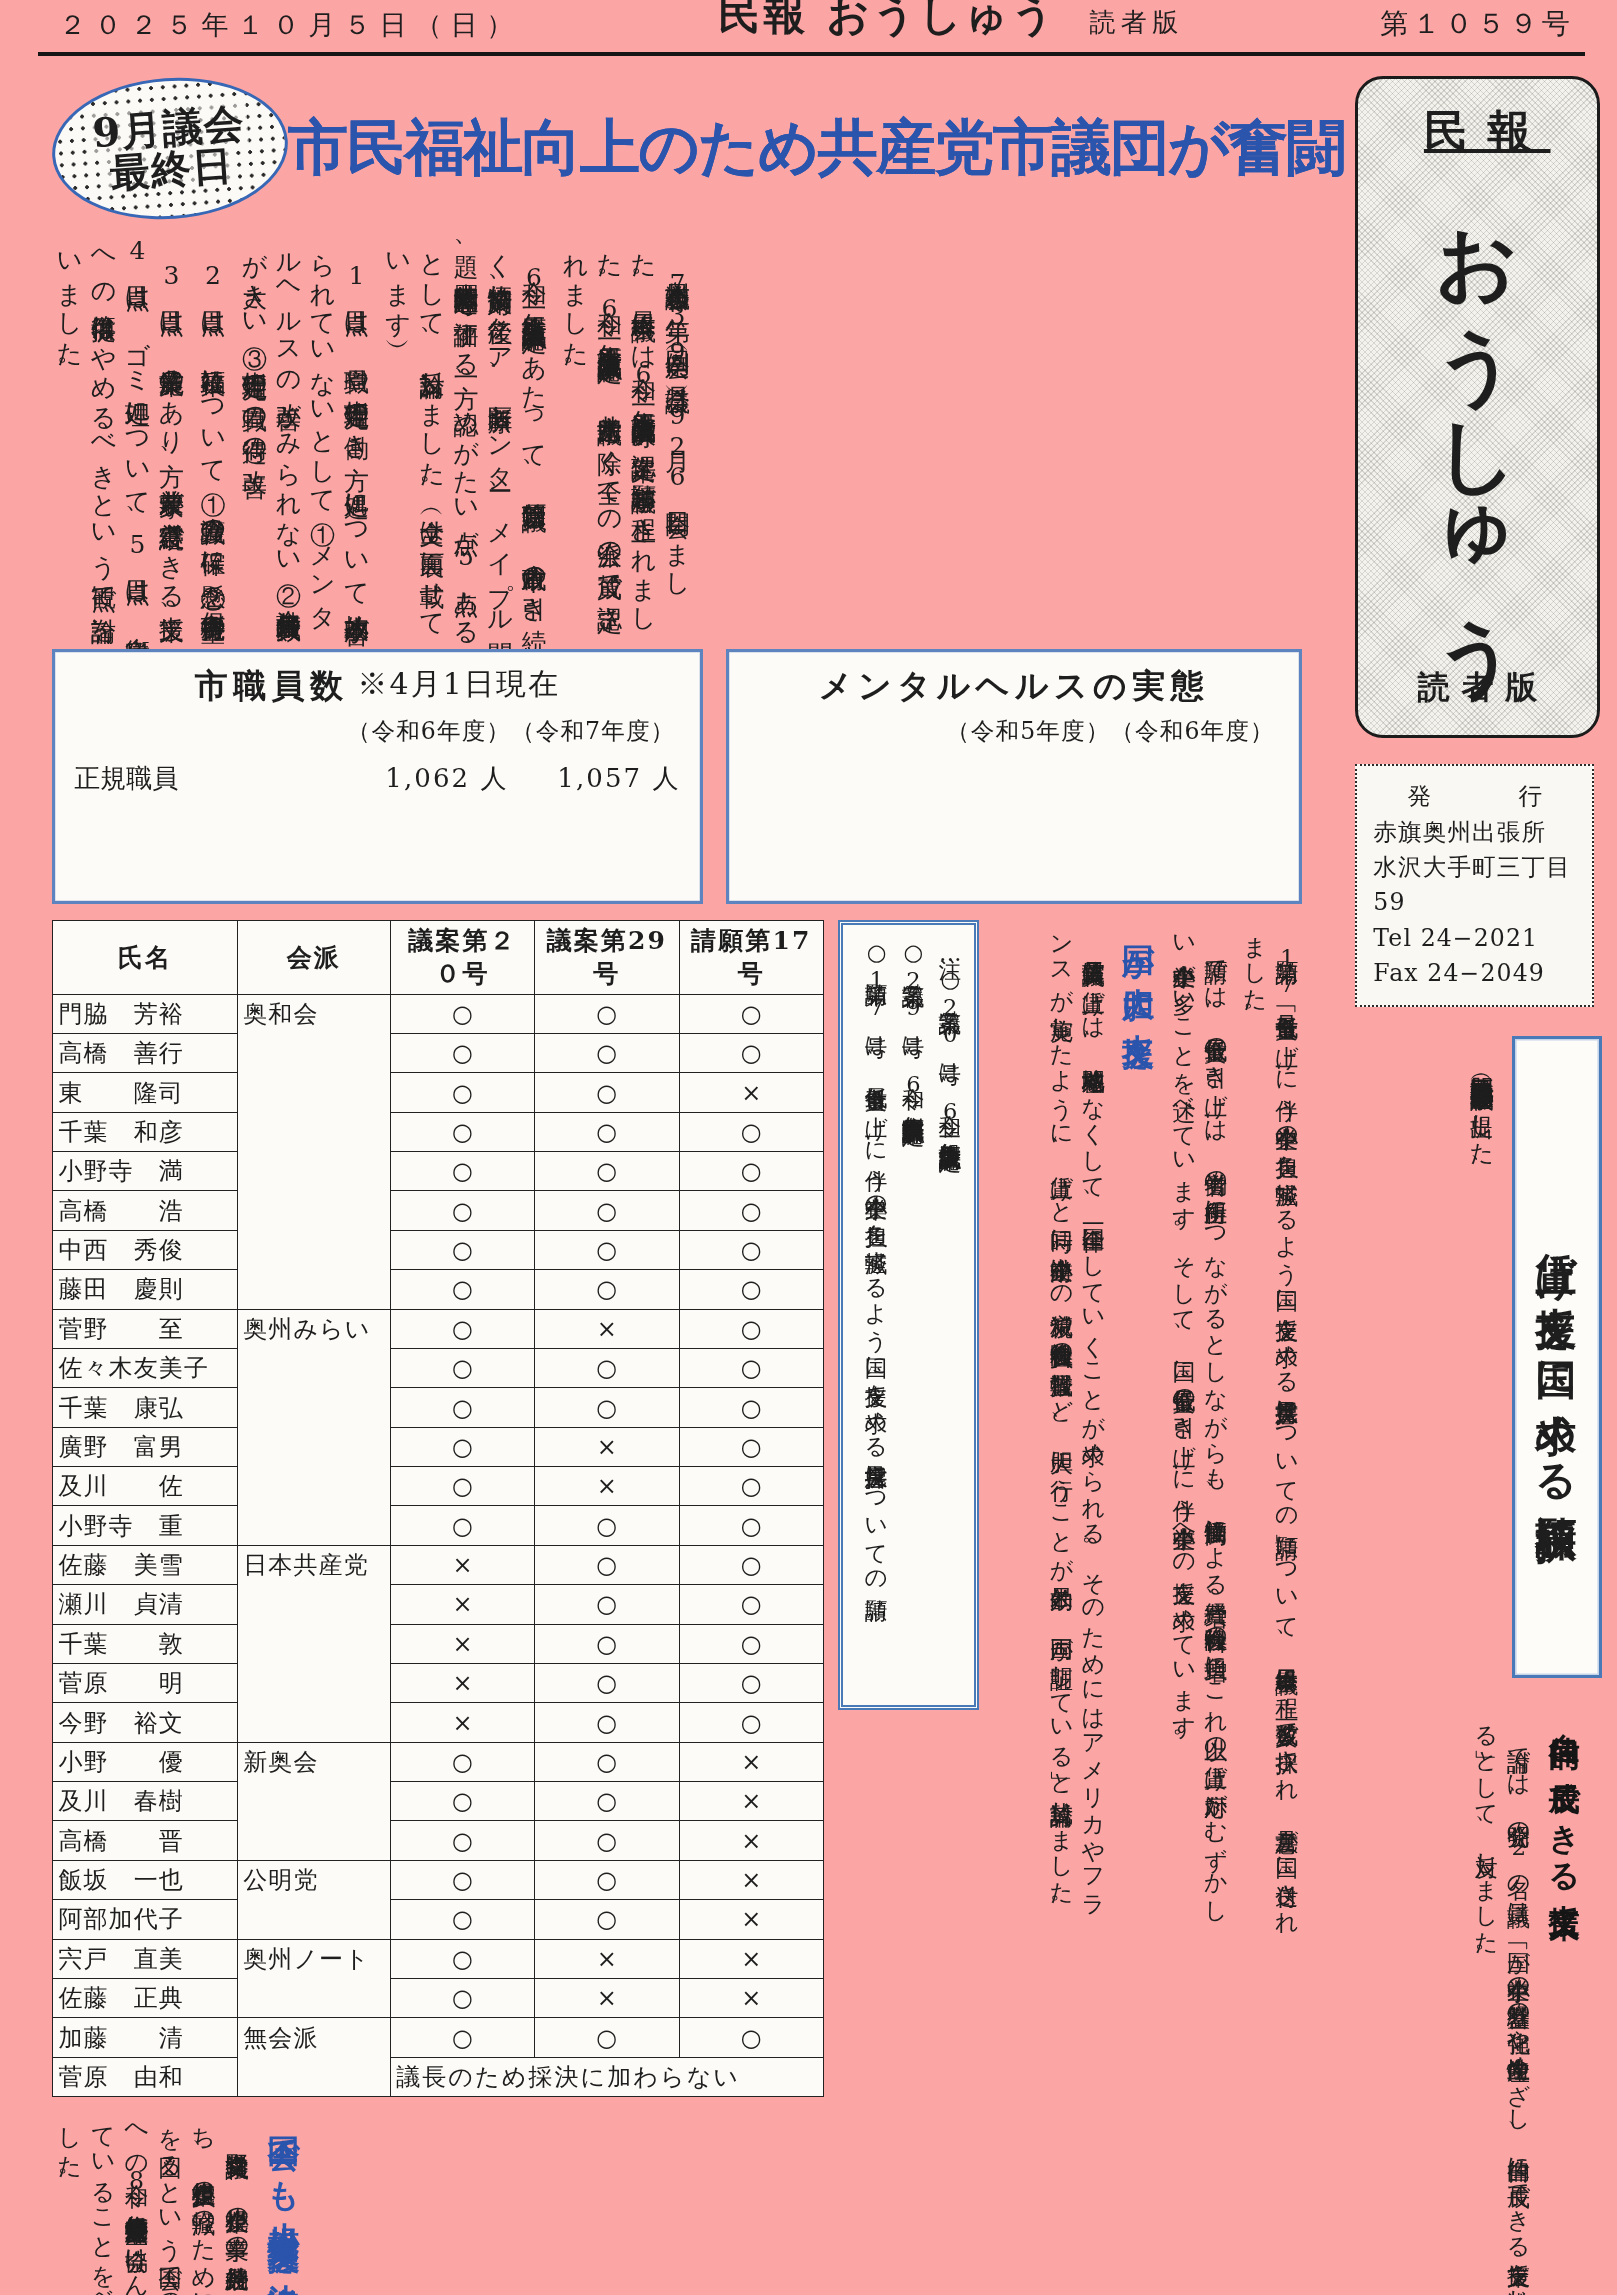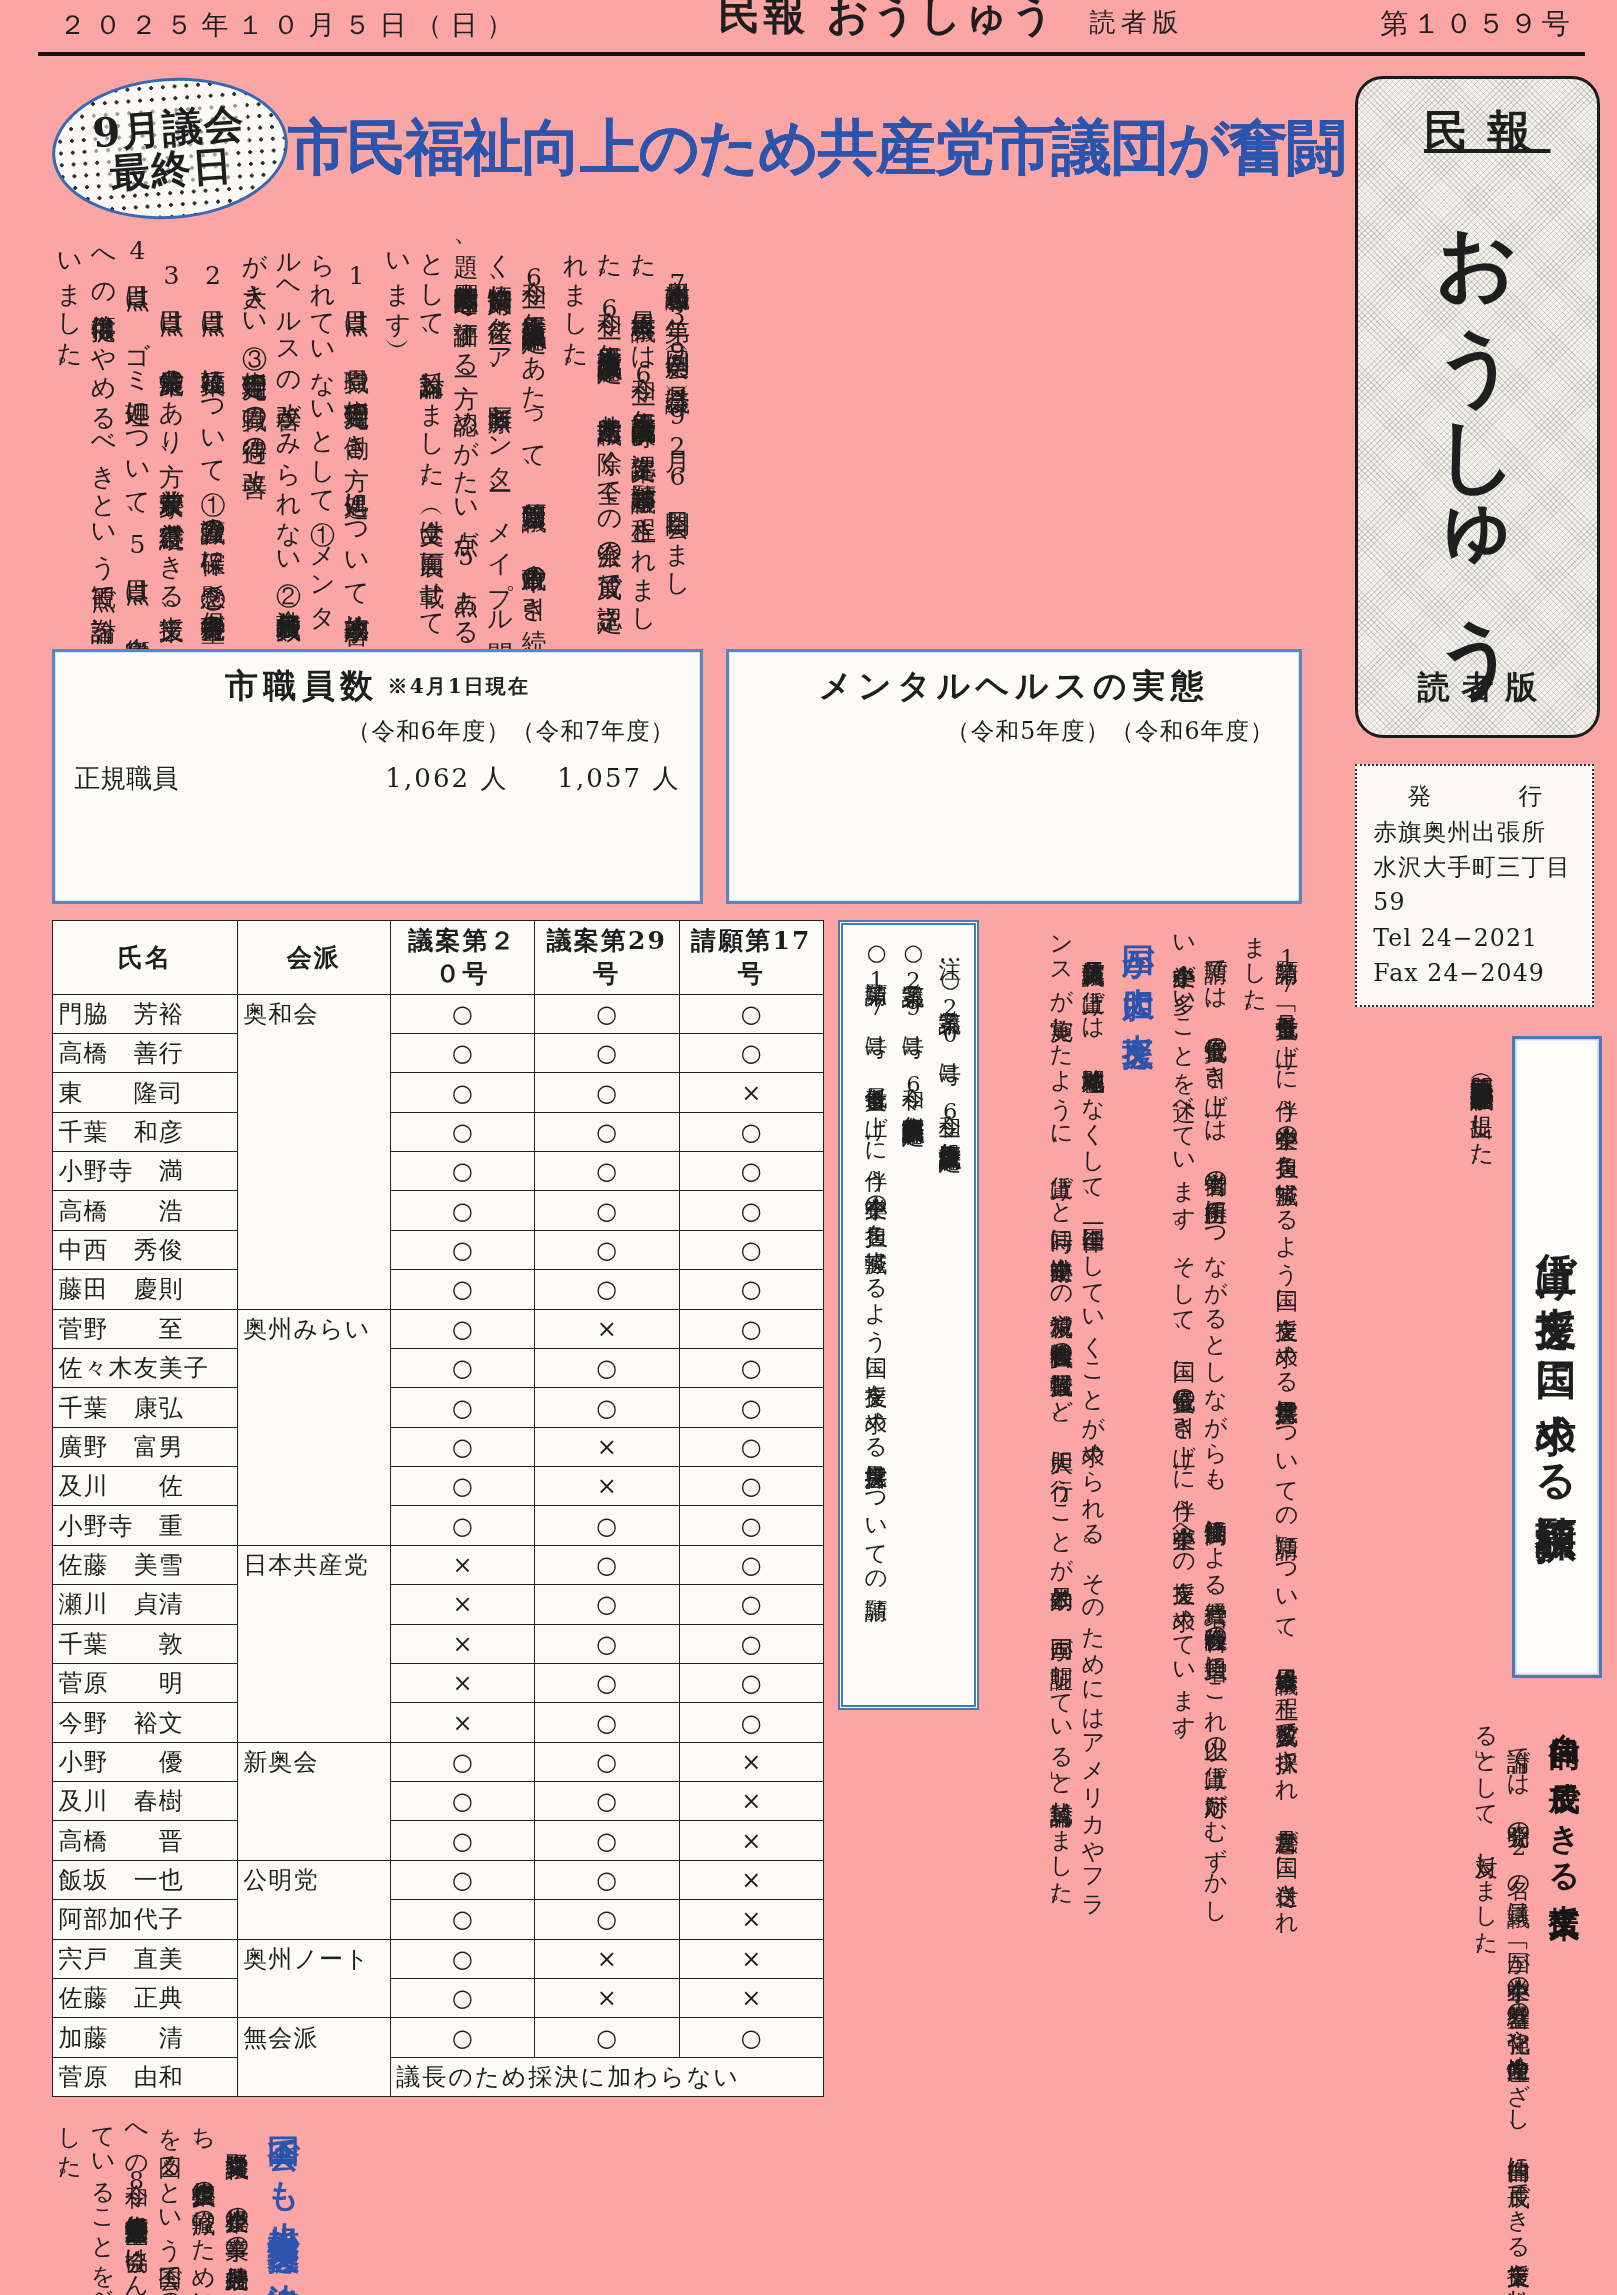--- a/index.html
+++ b/index.html
@@ -46,23 +46,23 @@
   .v p { text-indent:1em; margin:0; }
   .v p + p, .v h3 + p, .v p + h3 { margin-block-start:7.5px; }
   .article-top { height:398px; margin-top:7.5px; font-size:25px; line-height:1.36; letter-spacing:1.1px; }
   .article-top p { text-indent:1em; }
 
   
   .boxes-row { display:flex; gap:22.6px; margin-top:15px; height:255px; }
   .statbox { border:3.2px solid #5d84bf; background:#fcfbf7; padding:11.8px 19.3px; box-shadow:0 0 0 0.5px #b9c9e2 inset; }
   .statbox.staff { width:651px; flex:none; }
   .statbox.mental { flex:1; }
-  .sb-titlerow { display:flex; align-items:center; justify-content:center; gap:9px; }
+  .sb-titlerow { display:flex; align-items:flex-start; justify-content:center; gap:9px; }
   .sb-title { font-size:33px; font-weight:bold; letter-spacing:5.4px; }
-  .sb-note { font-size:20px; letter-spacing:2.1px;font-weight:bold; }
+  .sb-note { font-size:30px; letter-spacing:2.1px; }
   .sb-years { text-align:right; font-size:23.6px; letter-spacing:1.1px; margin-top:6.4px; padding-right:5.4px; }
   .sb-rows { margin-top:14px; display:grid; row-gap:18px; font-size:26px; }
   .sb-row { display:grid; grid-template-columns:1fr 161px 172px; align-items:baseline; }
   .sb-row .num { text-align:right; letter-spacing:2.1px; }
   .mental .sb-row { grid-template-columns:1fr 177px 193px; }
 
   
   .table-zone { display:flex; gap:14px; margin-top:16px; align-items:flex-start; }
   table.votes { border-collapse:collapse; width:772px; flex:none; background:#fcfbf7; }
   table.votes th, table.votes td { border:1.6px solid #222; padding:3.2px 5.4px; }

